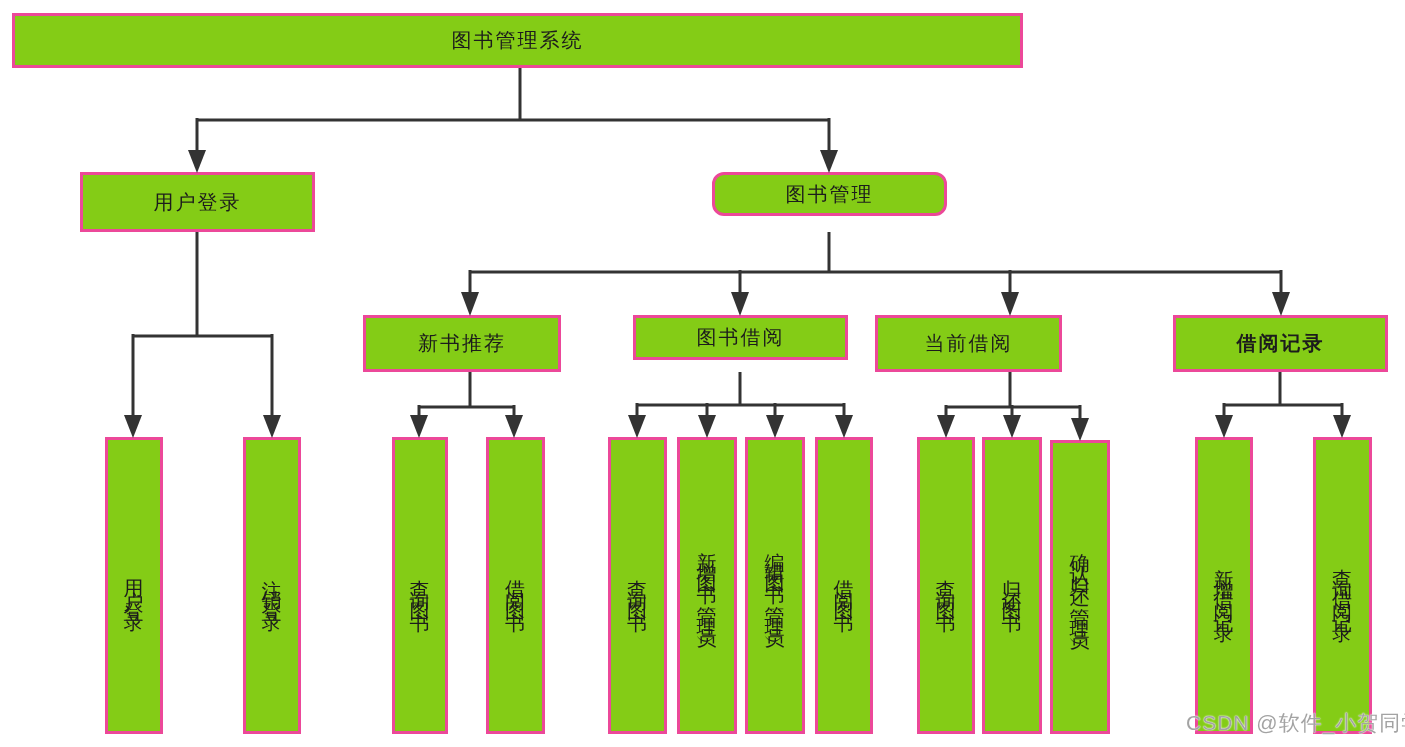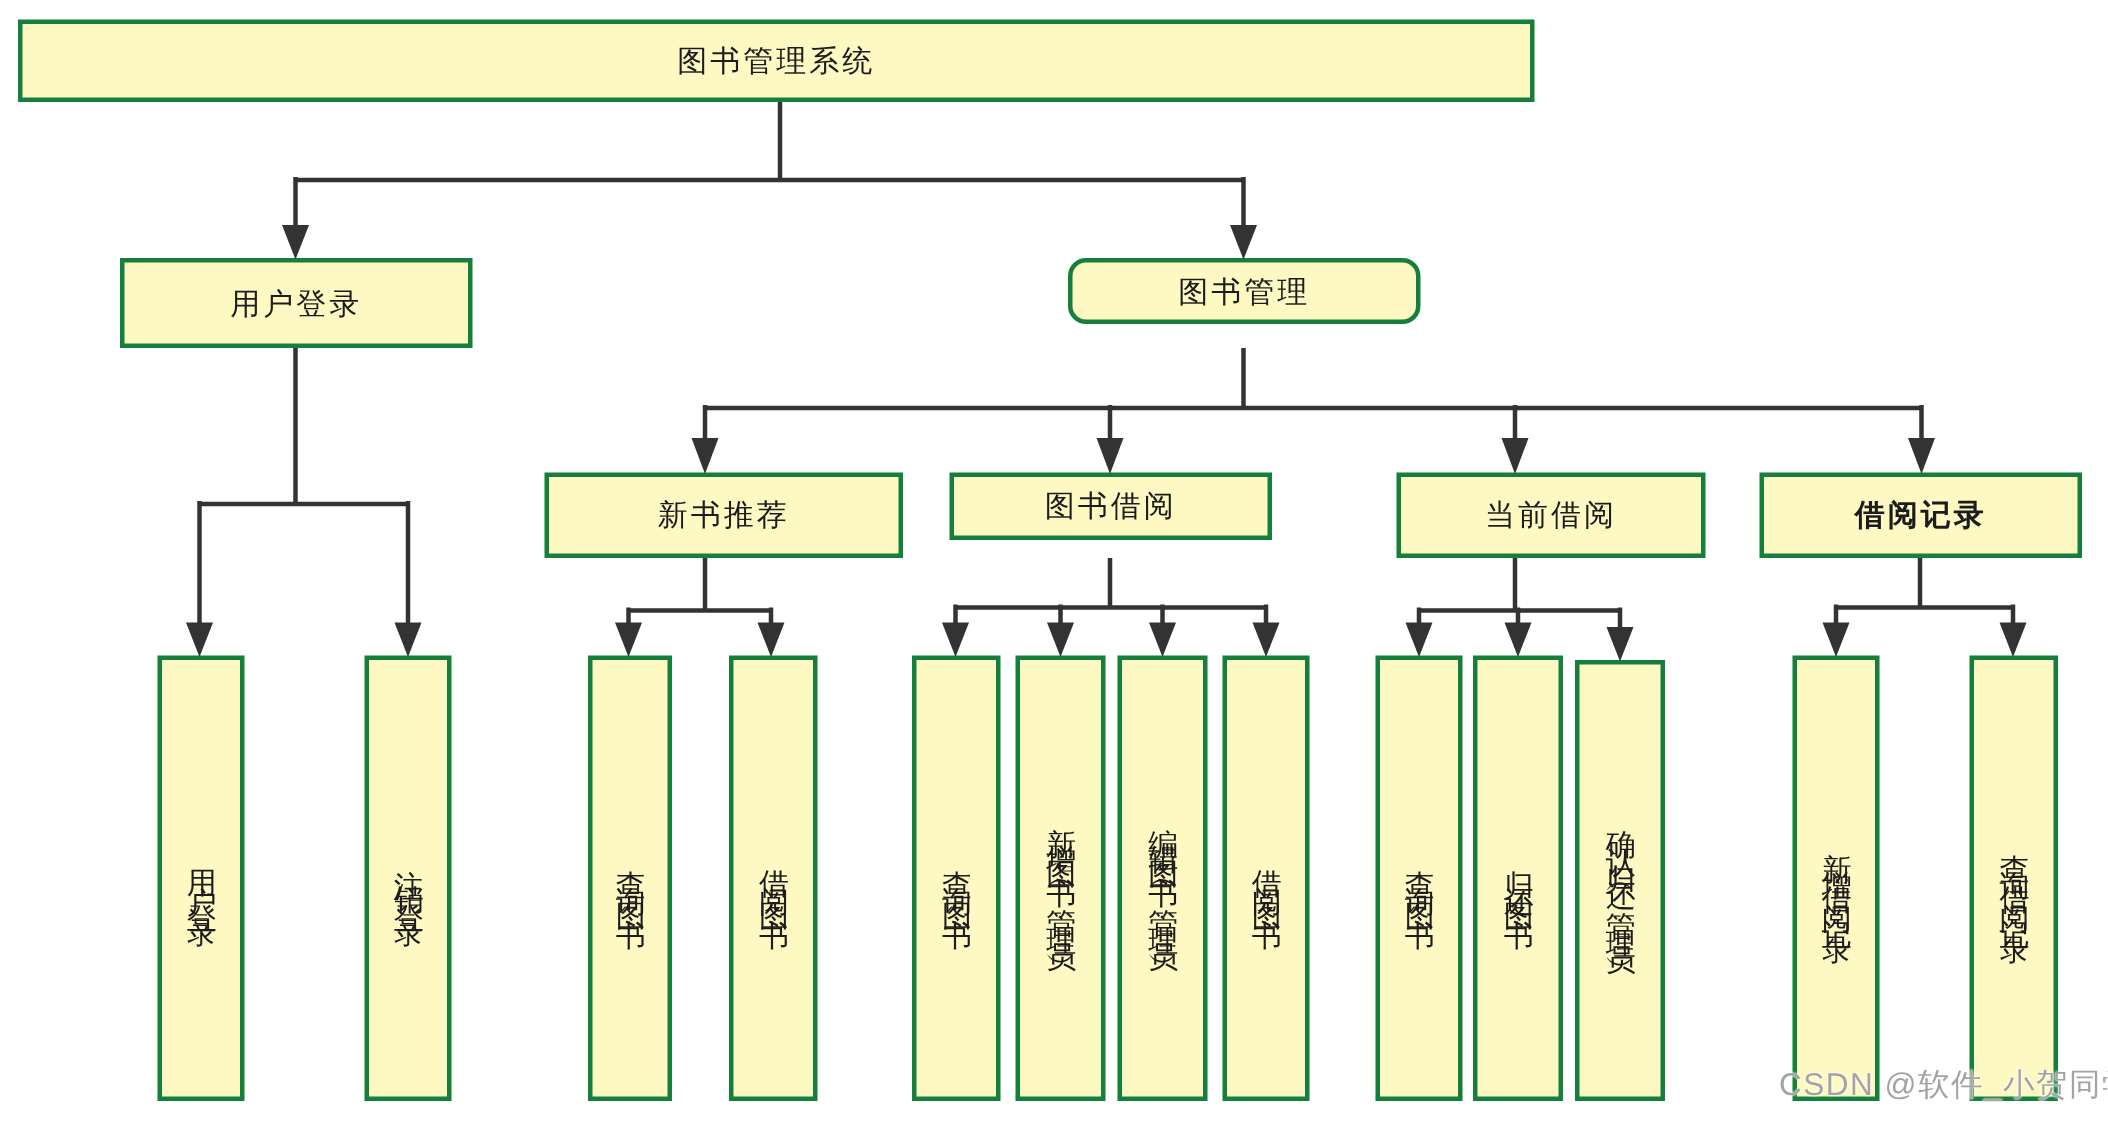--- a/index.html
+++ b/index.html
@@ -11,22 +11,22 @@
   #canvas {
     position: relative;
     width: 1405px;
     height: 747px;
     background: #ffffff;
     overflow: hidden;
   }
   .node {
     position: absolute;
     box-sizing: border-box;
-    border: 3px solid #15803d;
-    background: #fef9c3;
+    border: 3px solid #ec4899;
+    background: #84cc16;
     display: flex;
     align-items: center;
     justify-content: center;
     color: #1c1c1c;
     font-size: 20px;
     letter-spacing: 2px;
     z-index: 2;
   }
   .leaf {
     z-index: 2;
@@ -69,23 +69,23 @@
 </head>
 <body>
 
 <div id="canvas">
 
   <div class="node" style="left:12px; top:13px; width:1011px; height:55px;">图书管理系统</div>
 
   <div class="node" style="left:80px; top:172px; width:235px; height:60px;">用户登录</div>
   <div class="node" style="left:712px; top:172px; width:235px; height:44px;border-radius:12px;">图书管理</div>
 
-  <div class="node" style="left:363px; top:315px; width:239px; height:57px;">新书推荐</div>
+  <div class="node" style="left:363px; top:315px; width:198px; height:57px;">新书推荐</div>
   <div class="node" style="left:633px; top:315px; width:215px; height:45px;">图书借阅</div>
-  <div class="node" style="left:931px; top:315px; width:206px; height:57px;font-family:Liberation Mono, monospace;">当前借阅</div>
+  <div class="node" style="left:875px; top:315px; width:187px; height:57px;font-family:Liberation Mono, monospace;">当前借阅</div>
   <div class="node" style="left:1173px; top:315px; width:215px; height:57px;font-weight:bold;">借阅记录</div>
 
   <div class="node leaf" style="left:105px; top:437px; width:58px; height:297px;">
     <span class="vtext">用户登录</span>
   </div>
   <div class="node leaf" style="left:243px; top:437px; width:58px; height:297px;">
     <span class="vtext">注销登录</span>
   </div>
 
   <div class="node leaf" style="left:392px; top:437px; width:56px; height:297px;">

